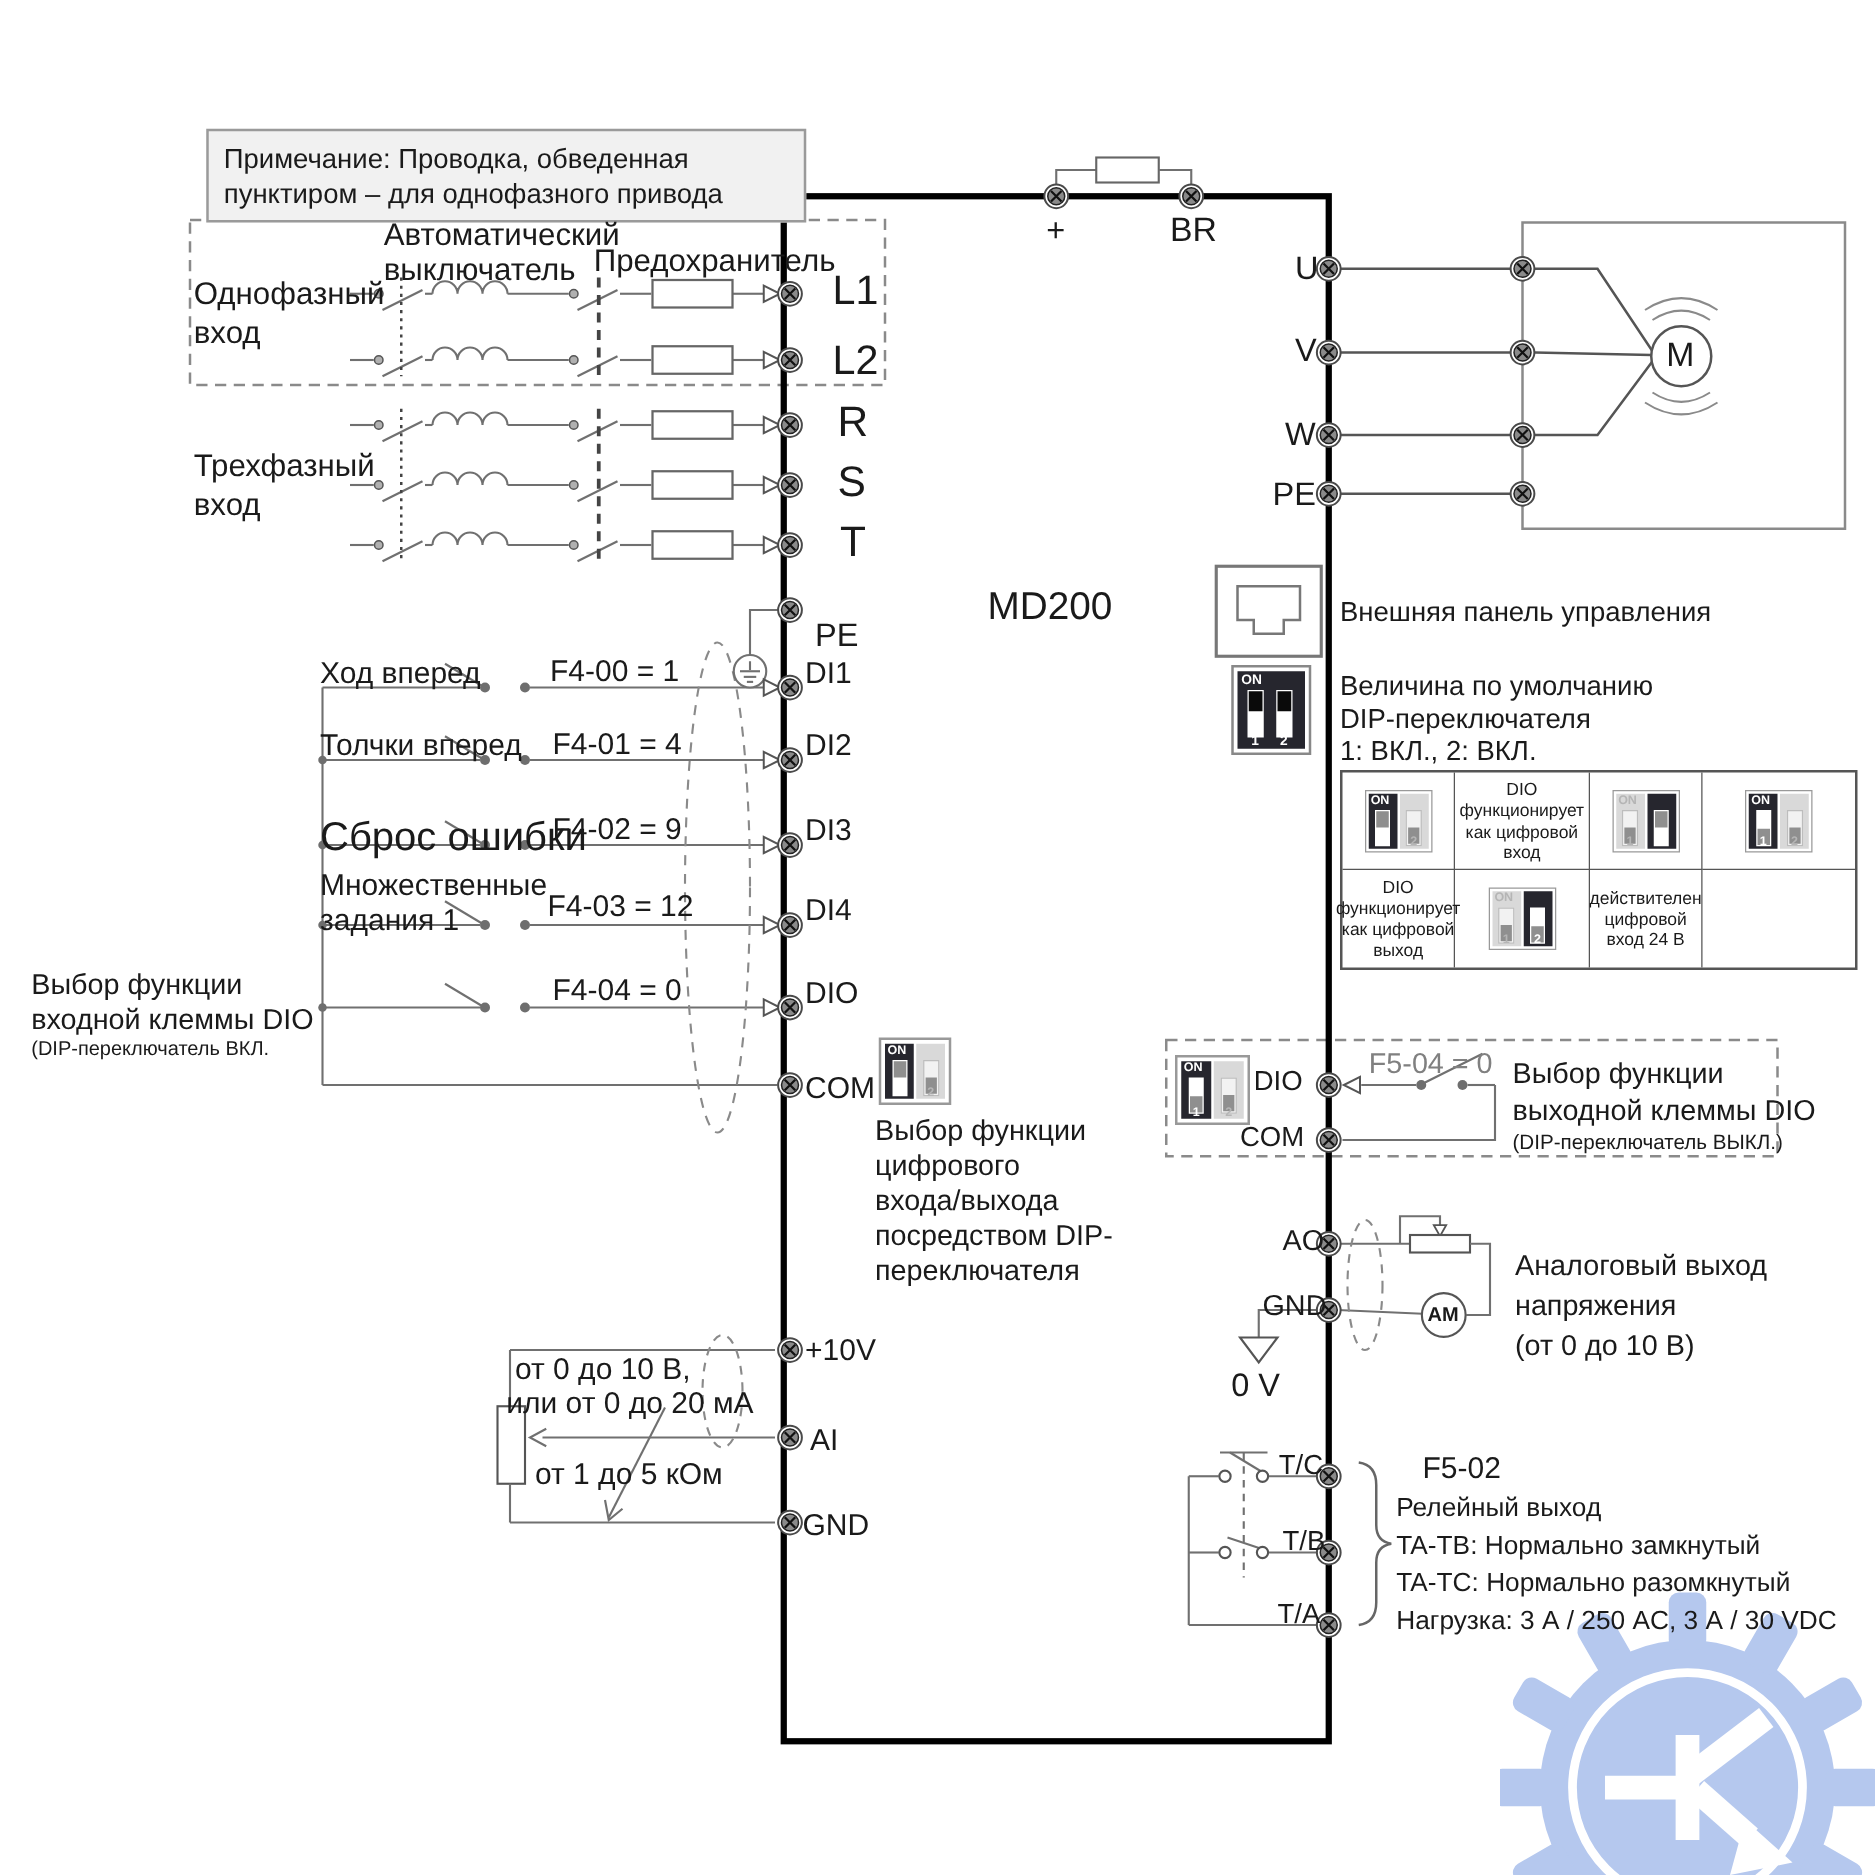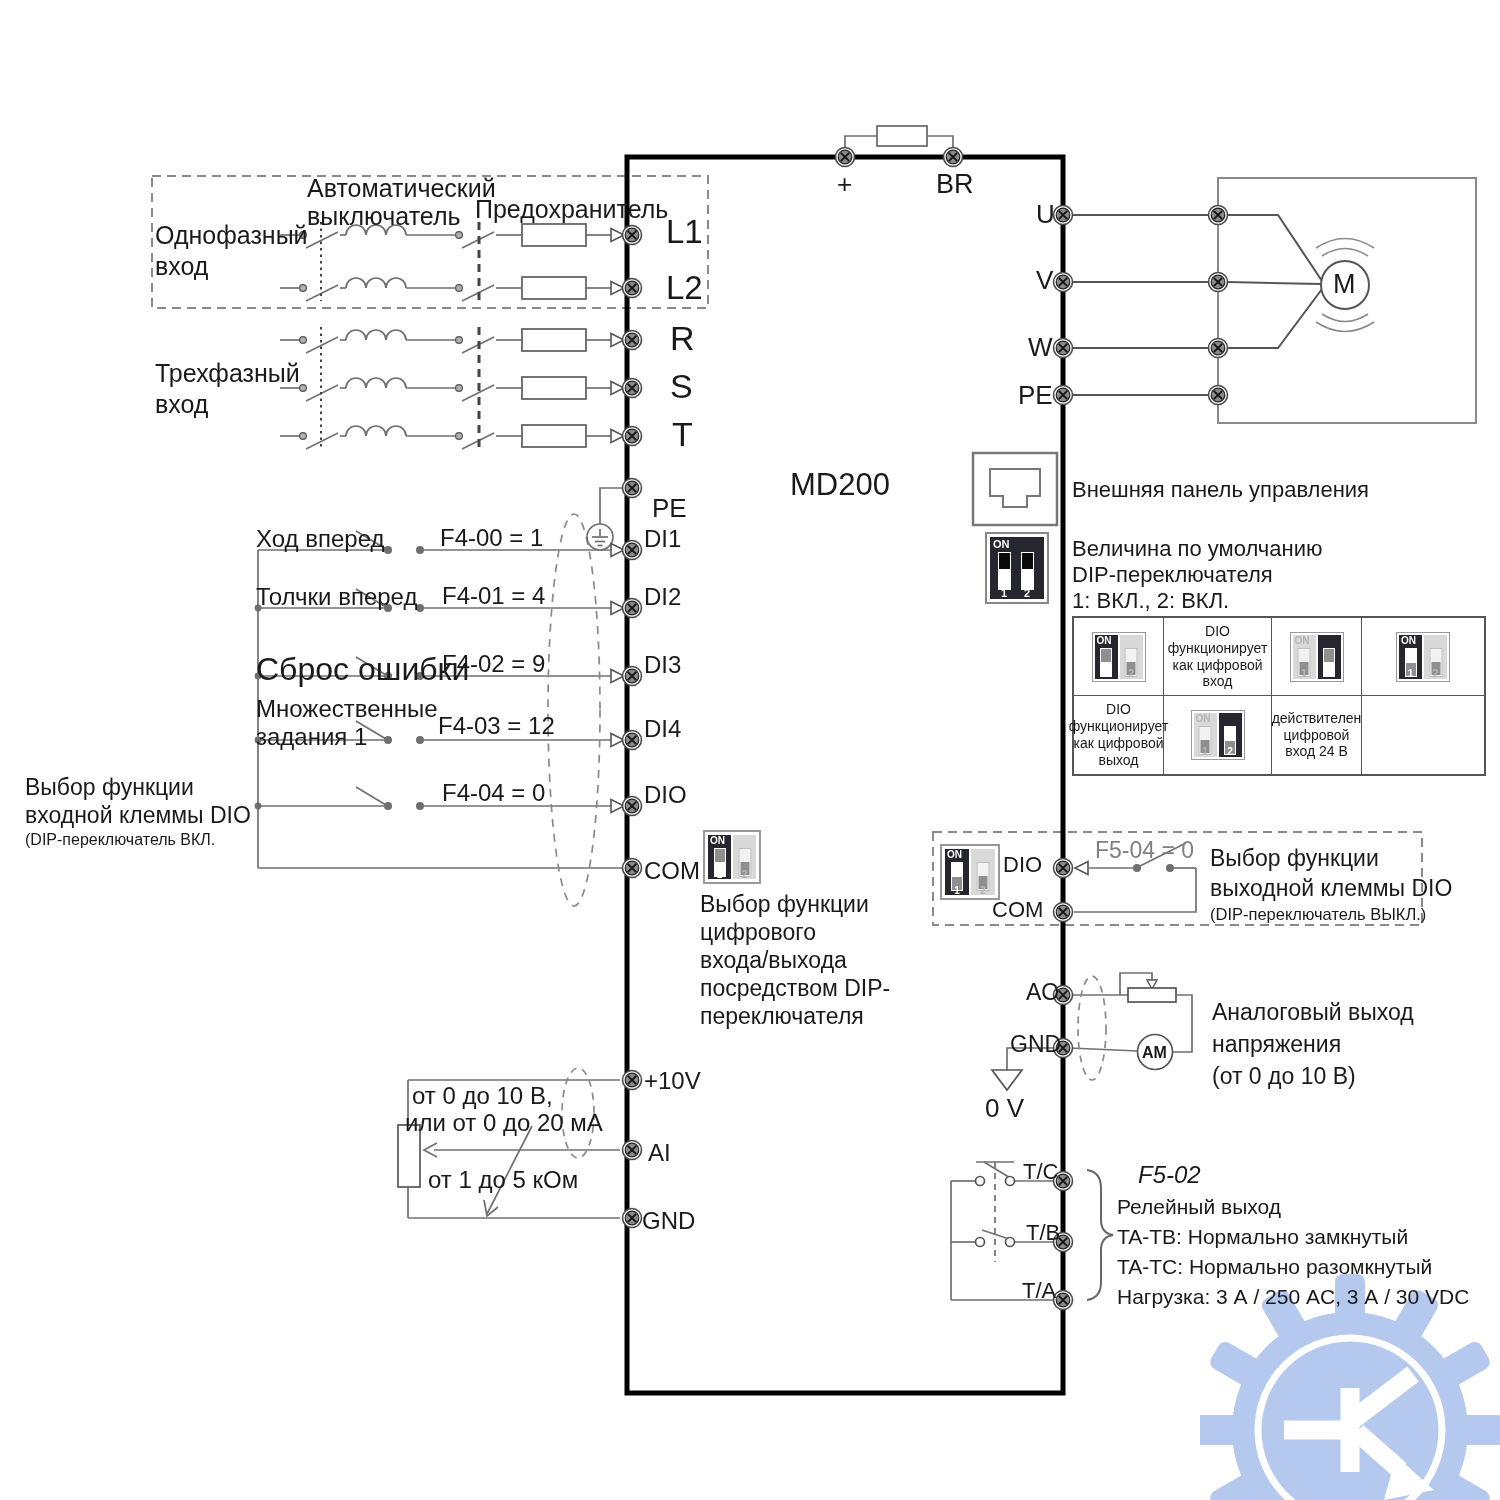--- a/index.html
+++ b/index.html
@@ -349,20 +349,21 @@
     <use href="#term" x="1063" y="1181"></use>
         <use href="#term" x="1063" y="1242"></use>
     <use href="#term" x="1063" y="1300"></use>
     <use href="#term" x="1218" y="215"></use>
         <use href="#term" x="1218" y="282"></use>
     <use href="#term" x="1218" y="348"></use>
         <use href="#term" x="1218" y="395"></use>
   </g>
 </svg>
 
+<div class="note">Примечание: Проводка, обведенная пунктиром – для однофазного привода</div>
 
 <div class="t" style="left:155px;top:222px;font-size:25px;">Однофазный</div>
 <div class="t" style="left:155px;top:253px;font-size:25px;">вход</div>
 <div class="t" style="left:155px;top:360px;font-size:25px;">Трехфазный</div>
 <div class="t" style="left:155px;top:391px;font-size:25px;">вход</div>
 <div class="t" style="left:307px;top:175px;font-size:25px;">Автоматический</div>
 <div class="t" style="left:307px;top:203px;font-size:25px;">выключатель</div>
 <div class="t" style="left:475px;top:196px;font-size:25px;">Предохранитель</div>
 
 <div class="t" style="left:666px;top:214px;font-size:33px;">L1</div>
@@ -550,19 +551,19 @@
 <div class="t" style="left:1210px;top:846px;font-size:23px;">Выбор функции</div>
 <div class="t" style="left:1210px;top:876px;font-size:23px;">выходной клеммы DIO</div>
 <div class="t" style="left:1210px;top:906px;font-size:16.5px;">(DIP-переключатель ВЫКЛ.)</div>
 
 <div class="t" style="left:1212px;top:1000px;font-size:23px;">Аналоговый выход</div>
 <div class="t" style="left:1212px;top:1032px;font-size:23px;">напряжения</div>
 <div class="t" style="left:1212px;top:1064px;font-size:23px;">(от 0 до 10 В)</div>
 <div class="t" style="left:1142px;top:1044px;font-size:16px;font-weight:bold;">AM</div>
 <div class="t" style="left:985px;top:1094px;font-size:26px;">0 V</div>
 
-<div class="t" style="left:1138px;top:1162px;font-size:24px;font-style:italic;">F5-02</div>
+<div class="t" style="left:1138px;top:1162px;font-size:24px;">F5-02</div>
 <div class="t" style="left:1117px;top:1196px;font-size:21px;">Релейный выход</div>
 <div class="t" style="left:1117px;top:1226px;font-size:21px;">TA-TB: Нормально замкнутый</div>
 <div class="t" style="left:1117px;top:1256px;font-size:21px;">TA-TC: Нормально разомкнутый</div>
 <div class="t" style="left:1117px;top:1286px;font-size:21px;">Нагрузка: 3 А / 250 AC, 3 А / 30 VDC</div>
 
 </div>
 
 </body></html>

